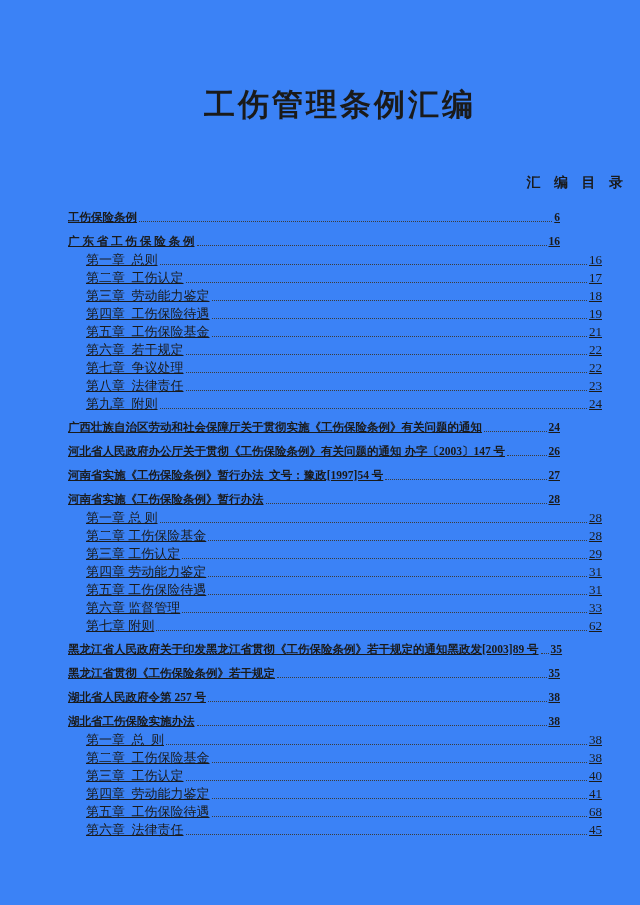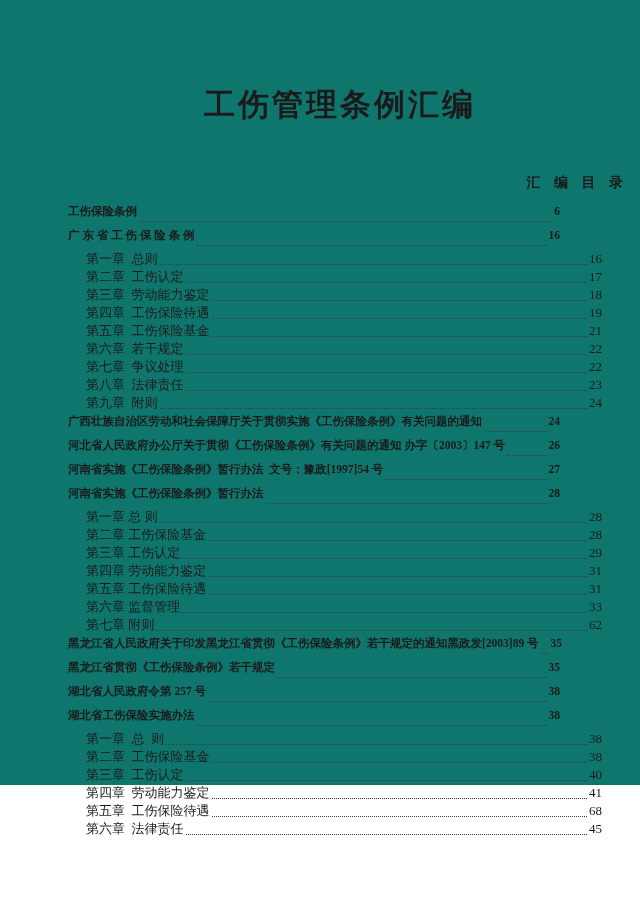--- a/index.html
+++ b/index.html
@@ -8,22 +8,22 @@
     background: #ffffff;
     width: 640px;
     height: 905px;
     overflow: hidden;
     font-family: "Liberation Serif", "DejaVu Serif", serif;
     color: #1a1a1a;
   }
   .page {
     position: relative;
     width: 640px;
-    height: 785px;
-    background: #0f766e;
+    height: 905px;
+    background: #3b82f6;
     box-sizing: border-box;
   }
   .doc-title {
     margin: 0;
     padding-top: 84px;
     padding-left: 40px;
     text-align: center;
     font-size: 31px;
     font-weight: 700;
     letter-spacing: 3px;
@@ -39,23 +39,24 @@
     line-height: 18px;
     text-align: right;
   }
   .toc-list {
     margin-top: 8px;
     padding-left: 68px;
     padding-right: 0;
   }
   .toc-row {
     display: flex;
-    align-items: flex-start;
+    align-items: flex-end;
     box-sizing: border-box;
     overflow: hidden;
+    text-decoration: underline;
   }
   .toc-row.entry {
     height: 24px;
     padding-right: 80px;
     padding-bottom: 4px;
     font-weight: 700;
     font-size: 11.5px;
   }
   .toc-row.chapter {
     height: 18px;

